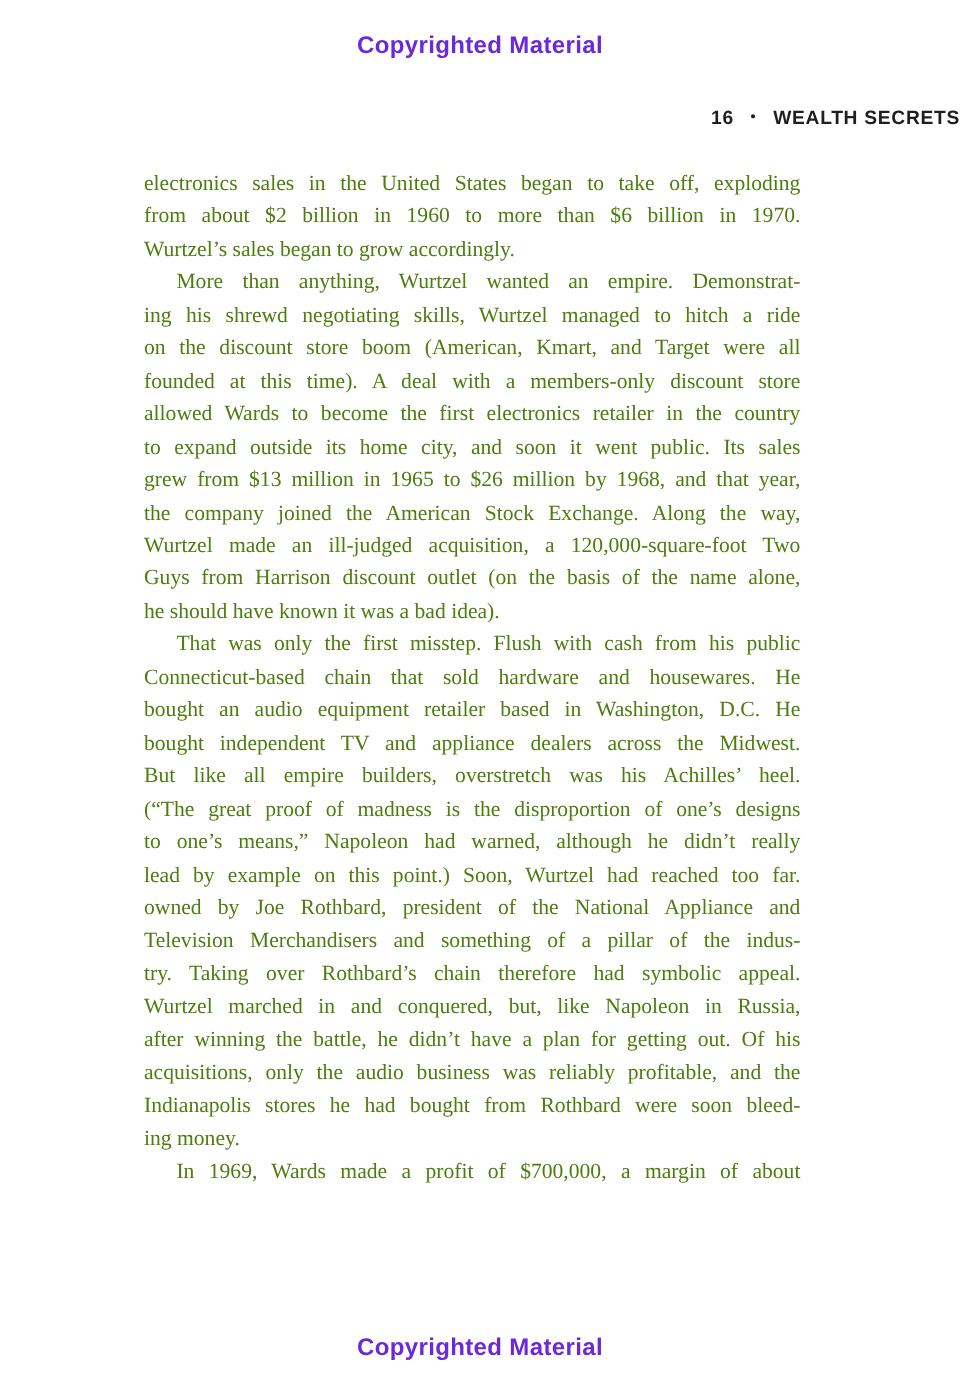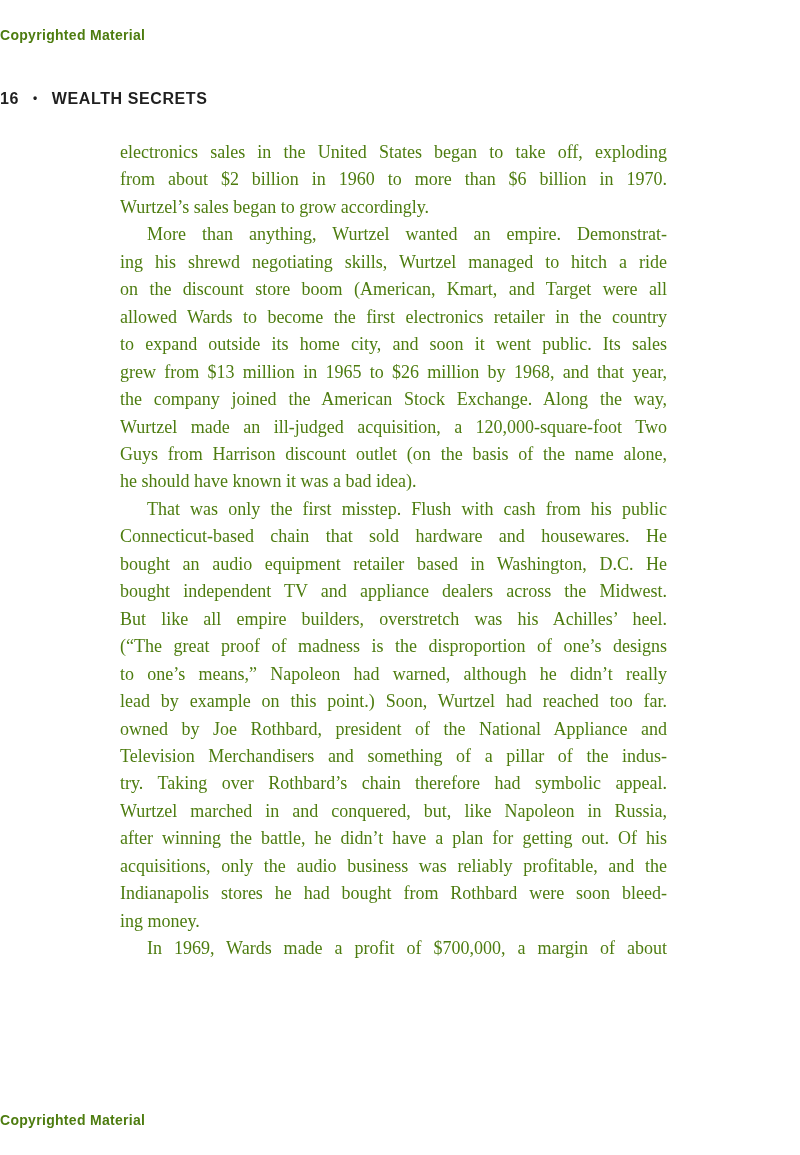--- a/index.html
+++ b/index.html
@@ -9,35 +9,35 @@
     width: 800px;
     height: 1155px;
     background: #ffffff;
     overflow: hidden;
     font-family: "Liberation Serif", serif;
   }
   .copyright-notice {
     position: absolute;
     left: 0;
     width: 100%;
-    text-align: left;
+    text-align: center;
     font-family: "Liberation Sans", sans-serif;
     font-weight: 700;
-    font-size: 14px;
+    font-size: 20px;
     letter-spacing: 0.3px;
-    color: #4d7c0f;
+    color: #6d28d9;
   }
   .copyright-top { top: 27px; }
   .copyright-bottom { top: 1112px; }
   .running-head {
     position: absolute;
     top: 90px;
     left: 0;
     width: 100%;
-    text-align: left;
+    text-align: right;
     font-family: "Liberation Sans", sans-serif;
     font-weight: 700;
     font-size: 16px;
     letter-spacing: 0.6px;
     color: #1f1f1f;
   }
   .running-head .sep {
     display: inline-block;
     margin: 0 14px;
     font-size: 12px;
@@ -79,20 +79,21 @@
   <div class="page-body">
       <div class="paragraph">
         <div class="line">electronics sales in the United States began to take off, exploding</div>
         <div class="line">from about $2 billion in 1960 to more than $6 billion in 1970.</div>
         <div class="line no-justify">Wurtzel’s sales began to grow accordingly.</div>
       </div>
       <div class="paragraph">
         <div class="line indent">More than anything, Wurtzel wanted an empire. Demonstrat-</div>
         <div class="line">ing his shrewd negotiating skills, Wurtzel managed to hitch a ride</div>
         <div class="line">on the discount store boom (American, Kmart, and Target were all</div>
+        <div class="line">founded at this time). A deal with a members-only discount store</div>
         <div class="line">allowed Wards to become the first electronics retailer in the country</div>
         <div class="line">to expand outside its home city, and soon it went public. Its sales</div>
         <div class="line">grew from $13 million in 1965 to $26 million by 1968, and that year,</div>
         <div class="line">the company joined the American Stock Exchange. Along the way,</div>
         <div class="line">Wurtzel made an ill-judged acquisition, a 120,000-square-foot Two</div>
         <div class="line">Guys from Harrison discount outlet (on the basis of the name alone,</div>
         <div class="line no-justify">he should have known it was a bad idea).</div>
       </div>
       <div class="paragraph">
         <div class="line indent">That was only the first misstep. Flush with cash from his public</div>

